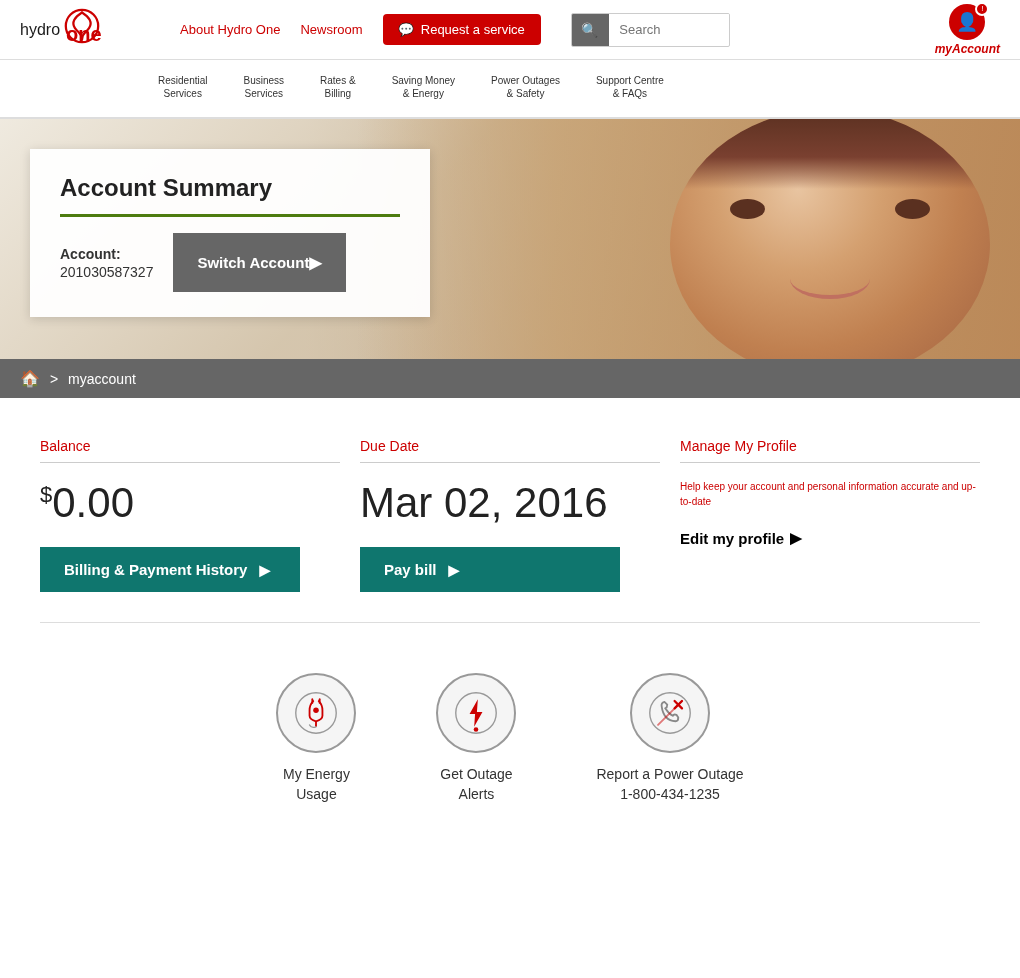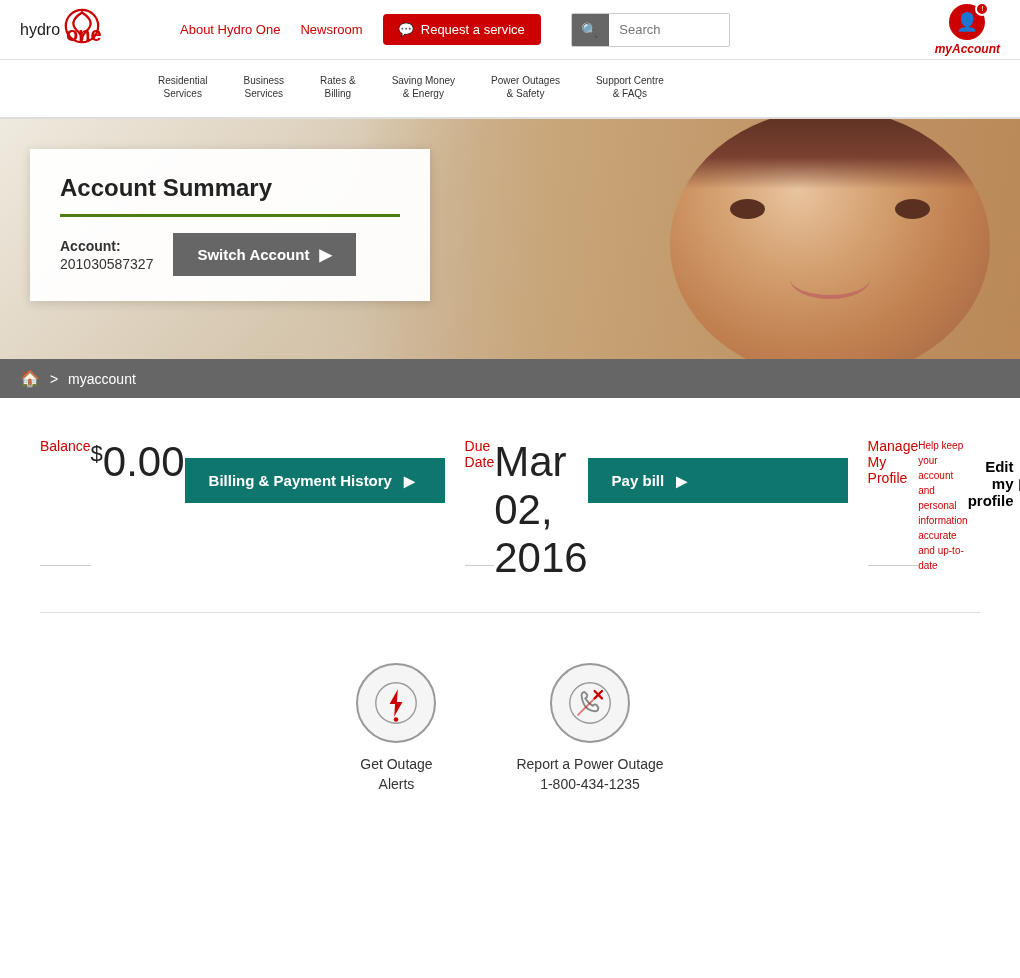--- a/index.html
+++ b/index.html
@@ -176,27 +176,26 @@
       font-weight: bold;
     }
     .account-number {
       font-size: 14px;
       color: #333;
     }
     .switch-account-btn {
       background: #666;
       color: #fff;
       border: none;
-      padding: 12px 24px;
+      padding: 20px 24px;
       font-size: 15px;
       font-weight: bold;
       cursor: pointer;
       display: flex;
       align-items: center;
-      gap: 10px;
     }
     .switch-account-btn .arrow { font-size: 16px; }
 
     
     .breadcrumb {
       background: #666;
       padding: 10px 20px;
       display: flex;
       align-items: center;
       gap: 10px;
@@ -272,21 +271,21 @@
 
     
     .action-columns {
       display: grid;
       grid-template-columns: 1fr 1fr 1fr;
       gap: 20px;
       margin-top: 10px;
     }
     .action-col {
       display: flex;
-      flex-direction: row;
+      flex-direction: column;
     }
 
     
     .divider {
       border: none;
       border-top: 1px solid #ddd;
       margin: 30px 0;
     }
 
     
@@ -444,39 +443,55 @@
           <span>▶</span>
         </span>
       </div>
     </div>
   </div>
 
   <hr class="divider">
 
   <div class="icons-section">
 
-
     <div class="icon-item">
       <div class="icon-circle">
         <svg viewBox="0 0 50 50" width="46" height="46">
           <circle cx="25" cy="25" r="22" fill="none" stroke="#999" stroke-width="1.5"></circle>
 
-          <path d="M27 10 L18 26 L24 26 L23 40 L32 24 L26 24 Z" fill="#cc0000"></path>
-
-          <circle cx="25" cy="43" r="2.5" fill="#cc0000"></circle>
+          <path d="M22 12 Q18 16 18 22 L18 28 Q18 32 25 34 Q32 32 32 28 L32 22 Q32 16 28 12" fill="none" stroke="#cc0000" stroke-width="2" stroke-linecap="round"></path>
+          <circle cx="25" cy="22" r="3" fill="#cc0000"></circle>
+          <line x1="25" y1="34" x2="25" y2="40" stroke="#cc0000" stroke-width="2"></line>
+          <line x1="21" y1="10" x2="21" y2="14" stroke="#cc0000" stroke-width="2" stroke-linecap="round"></line>
+          <line x1="29" y1="10" x2="29" y2="14" stroke="#cc0000" stroke-width="2" stroke-linecap="round"></line>
+
+          <path d="M25 40 Q20 42 18 38" fill="none" stroke="#999" stroke-width="1.5" stroke-linecap="round"></path>
         </svg>
       </div>
-      <div class="icon-label">Get Outage<br>Alerts</div>
+      <div class="icon-label">My Energy<br>Usage</div>
     </div>
 
     <div class="icon-item">
       <div class="icon-circle">
         <svg viewBox="0 0 50 50" width="46" height="46">
           <circle cx="25" cy="25" r="22" fill="none" stroke="#999" stroke-width="1.5"></circle>
 
+          <path d="M27 10 L18 26 L24 26 L23 40 L32 24 L26 24 Z" fill="#cc0000"></path>
+
+          <circle cx="25" cy="43" r="2.5" fill="#cc0000"></circle>
+        </svg>
+      </div>
+      <div class="icon-label">Get Outage<br>Alerts</div>
+    </div>
+
+    <div class="icon-item">
+      <div class="icon-circle">
+        <svg viewBox="0 0 50 50" width="46" height="46">
+          <circle cx="25" cy="25" r="22" fill="none" stroke="#999" stroke-width="1.5"></circle>
+
           <path d="M16 18 Q15 14 19 13 L22 16 Q22 19 20 20 Q24 26 28 28 Q29 26 32 27 L34 30 Q34 34 31 34 Q18 33 16 18Z" fill="none" stroke="#888" stroke-width="2"></path>
 
           <line x1="30" y1="12" x2="38" y2="20" stroke="#cc0000" stroke-width="2.5" stroke-linecap="round"></line>
           <line x1="38" y1="12" x2="30" y2="20" stroke="#cc0000" stroke-width="2.5" stroke-linecap="round"></line>
 
           <line x1="12" y1="38" x2="38" y2="12" stroke="#cc0000" stroke-width="2" stroke-linecap="round" opacity="0.5"></line>
         </svg>
       </div>
       <div class="icon-label">Report a Power Outage<br>1-800-434-1235</div>
     </div>

